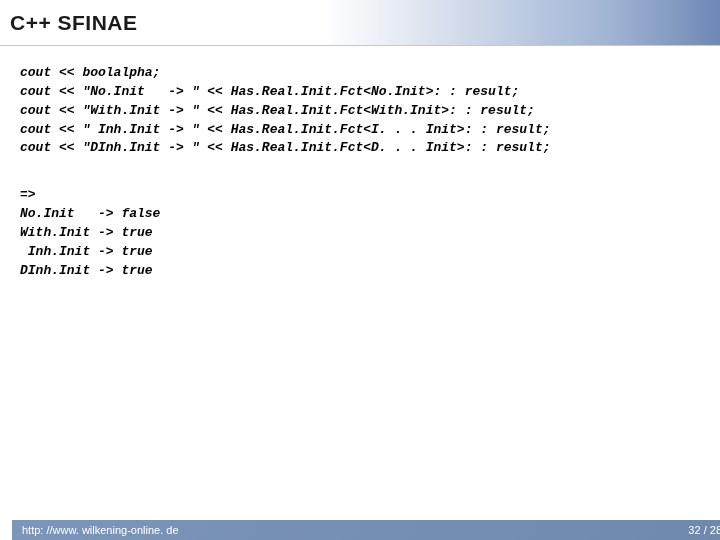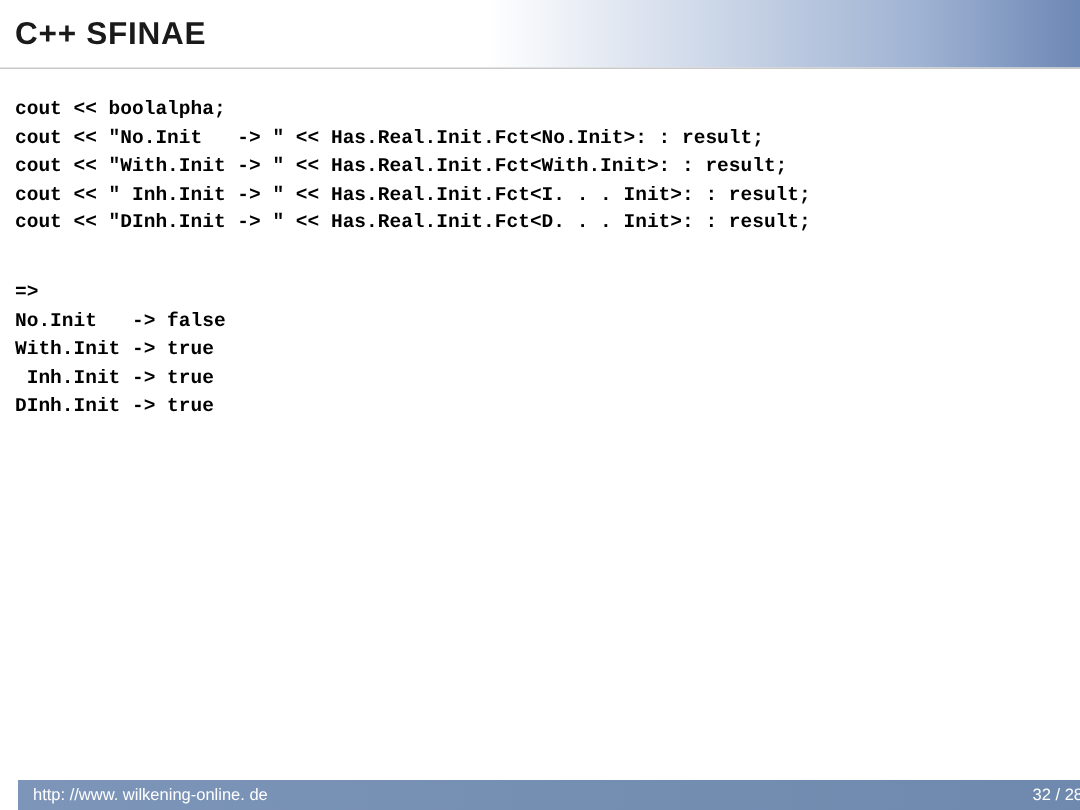--- a/index.html
+++ b/index.html
@@ -14,21 +14,22 @@
     padding-left: 10px;
     border-bottom: 1px solid #c9c9c9;
   }
   .title-bar h1 {
     font-size: 21px;
     font-weight: bold;
     color: #1a1a1a;
     letter-spacing: 0.5px;
   }
   .content {
-    padding: 18px 10px 0 10px;
+    padding: 18px 10px 0 20px;
+    font-style: italic;
   }
   .codeblock {
     font-family: "Courier New", Courier, monospace;
     font-size: 13px;
     font-weight: bold;
     line-height: 1.45;
     color: #000;
     white-space: pre;
   }
   .codeblock.second { margin-top: 28px; }

